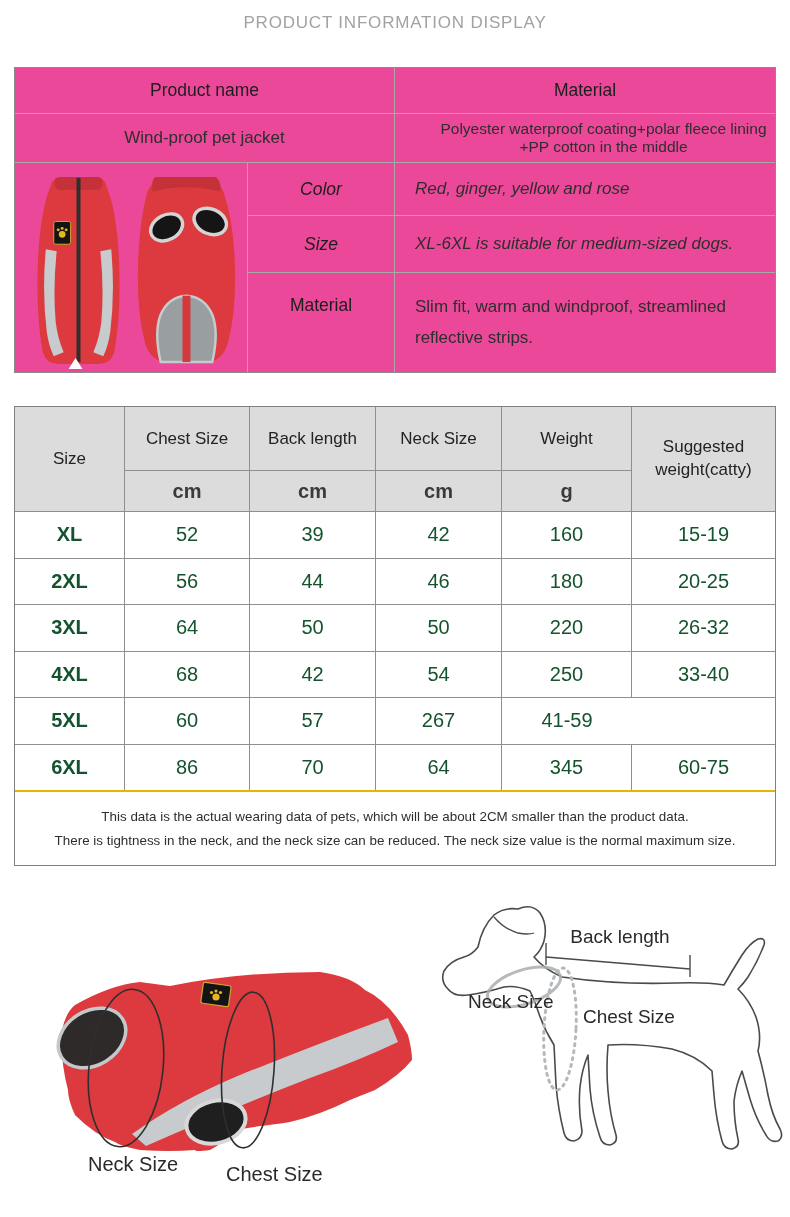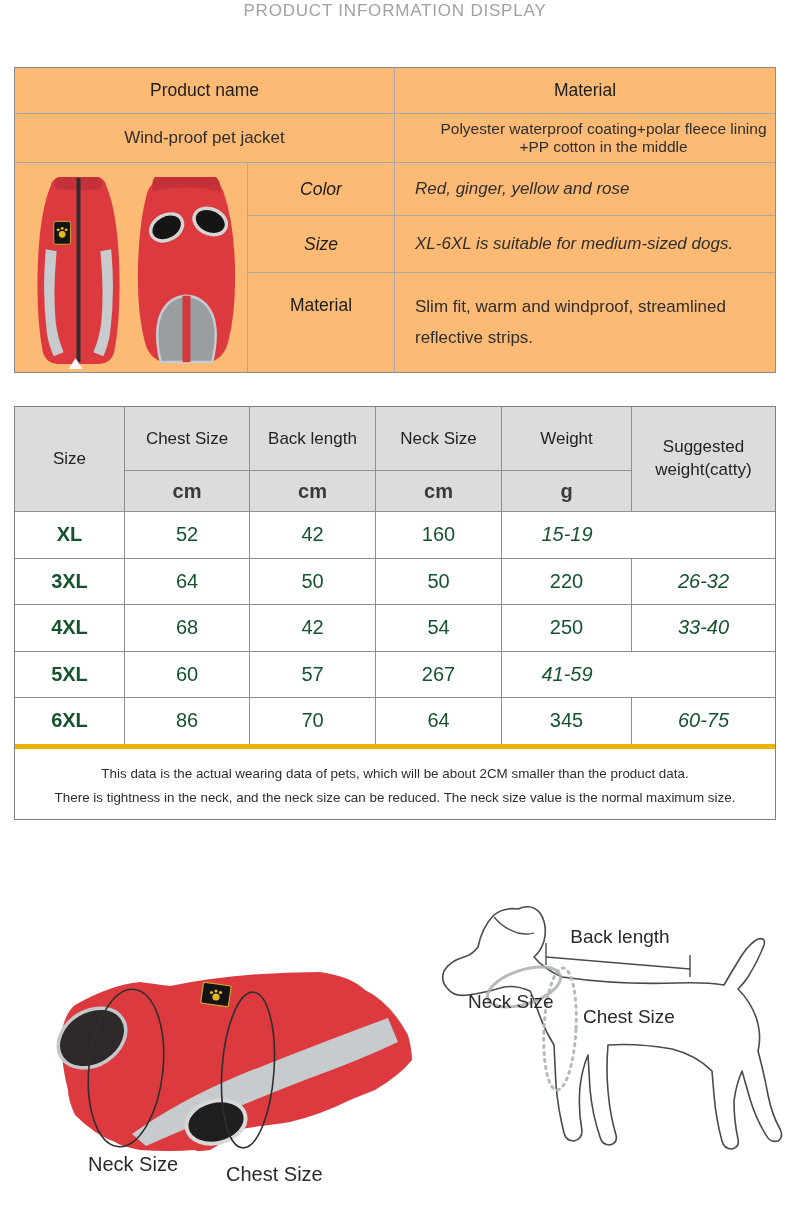--- a/index.html
+++ b/index.html
@@ -4,48 +4,48 @@
 <style>
   html,body{margin:0;padding:0;}
   body{
     width:790px;height:1217px;position:relative;background:#ffffff;
     font-family:"Liberation Sans","DejaVu Sans",sans-serif;color:#2b2b2b;
     overflow:hidden;
   }
   .abs{position:absolute;}
   
   .page-title{
-    left:0;top:1px;width:790px;text-align:center;
+    left:0;top:13px;width:790px;text-align:center;
     font-size:17px;letter-spacing:.8px;color:#a2a2a2;font-weight:400;
   }
   
-  .t1{left:14px;top:67px;width:762px;border:1px solid #8a8a8a;box-sizing:border-box;background:#fdba74;}
+  .t1{left:14px;top:67px;width:762px;border:1px solid #8a8a8a;box-sizing:border-box;background:#ec4899;}
   .t1 .row1{display:grid;grid-template-columns:380px 1fr;height:45px;border-bottom:1px solid #a9a9a9;}
   .t1 .row2{display:grid;grid-template-columns:380px 1fr;height:48px;border-bottom:1px solid #a9a9a9;gap:37px;}
   .t1 .hcell{display:flex;align-items:center;justify-content:center;font-size:17.5px;color:#1d1d1d;}
   .t1 .vcell{display:flex;align-items:center;justify-content:center;text-align:center;font-size:17px;color:#2e2e2e;}
   .t1 .br{border-right:1px solid #a9a9a9;}
   .t1 .material-val{font-size:15.5px;line-height:1.18;padding:2px 6px;}
   .t1 .row3{display:grid;grid-template-columns:233px 147px 1fr;grid-template-rows:53px 57px 99px;}
   .t1 .imgcell{grid-row:1/4;grid-column:1;border-right:1px solid #a9a9a9;display:flex;align-items:center;justify-content:center;}
   .t1 .lab{display:flex;align-items:center;justify-content:center;font-size:17.5px;color:#1d1d1d;border-right:1px solid #a9a9a9;}
   .t1 .val{display:flex;align-items:center;font-size:17px;color:#2e2e2e;padding-left:20px;padding-right:12px;line-height:1.8;}
   .t1 .bb{border-bottom:1px solid #a9a9a9;font-style:italic;}
   
   .t2{left:14px;top:406px;width:762px;border:1px solid #7f7f7f;box-sizing:border-box;background:#fff;}
   .t2 .head{display:grid;grid-template-columns:110px 125px 126px 126px 130px 143px;grid-template-rows:63px 41px;background:#dcdcdc;}
   .t2 .head .c{display:flex;align-items:center;justify-content:center;text-align:center;font-size:17px;color:#232323;border-right:1px solid #8f8f8f;}
   .t2 .head .span2{grid-row:1/3;}
   .t2 .head .last{border-right:none;padding:8px 8px;line-height:1.35;}
   .t2 .head .unit{border-top:1px solid #8f8f8f;font-size:20px;font-weight:bold;color:#3a3a3a;}
   .t2 .trow{display:grid;grid-template-columns:110px 125px 126px 126px 130px 143px;height:45.5px;border-top:1px solid #8f8f8f;}
   .t2 .trow .c{display:flex;align-items:center;justify-content:center;font-size:20px;color:#14532d;border-right:1px solid #8f8f8f;}
-  .t2 .trow .c:last-child{border-right:none;font-style:italic;}
+  .t2 .trow .c:last-child{border-right:none;}
   .t2 .trow .sz{font-weight:bold;}
-  .t2 .note{border-top:5px solid #eab308;height:75px;box-sizing:border-box;padding-top:13px;text-align:center;font-size:13.4px;line-height:1.8;color:#2e2e2e;}
+  .t2 .note{border-top:2px solid #eab308;height:75px;box-sizing:border-box;padding-top:13px;text-align:center;font-size:13.4px;line-height:1.8;color:#2e2e2e;}
   
   .dlabel{font-size:19px;color:#2a2a2a;white-space:nowrap;}
   .dlabel.big{font-size:20px;}
 </style>
 </head>
 <body>
 
 <div class="abs page-title">PRODUCT INFORMATION DISPLAY</div>
 
 <div class="abs t1">
@@ -103,23 +103,32 @@
     <div class="c span2 last" style="grid-column:6;">Suggested weight(catty)</div>
     <div class="c unit" style="grid-column:2;grid-row:2;">cm</div>
     <div class="c unit" style="grid-column:3;grid-row:2;">cm</div>
     <div class="c unit" style="grid-column:4;grid-row:2;">cm</div>
     <div class="c unit" style="grid-column:5;grid-row:2;">g</div>
   </div>
 
   <div class="trow">
     <div class="c sz">XL</div>
     <div class="c">52</div>
+    <div class="c">39</div>
     <div class="c">42</div>
     <div class="c">160</div>
     <div class="c">15-19</div>
+  </div>
+  <div class="trow">
+    <div class="c sz">2XL</div>
+    <div class="c">56</div>
+    <div class="c">44</div>
+    <div class="c">46</div>
+    <div class="c">180</div>
+    <div class="c">20-25</div>
   </div>
   <div class="trow">
     <div class="c sz">3XL</div>
     <div class="c">64</div>
     <div class="c">50</div>
     <div class="c">50</div>
     <div class="c">220</div>
     <div class="c">26-32</div>
   </div>
   <div class="trow">

